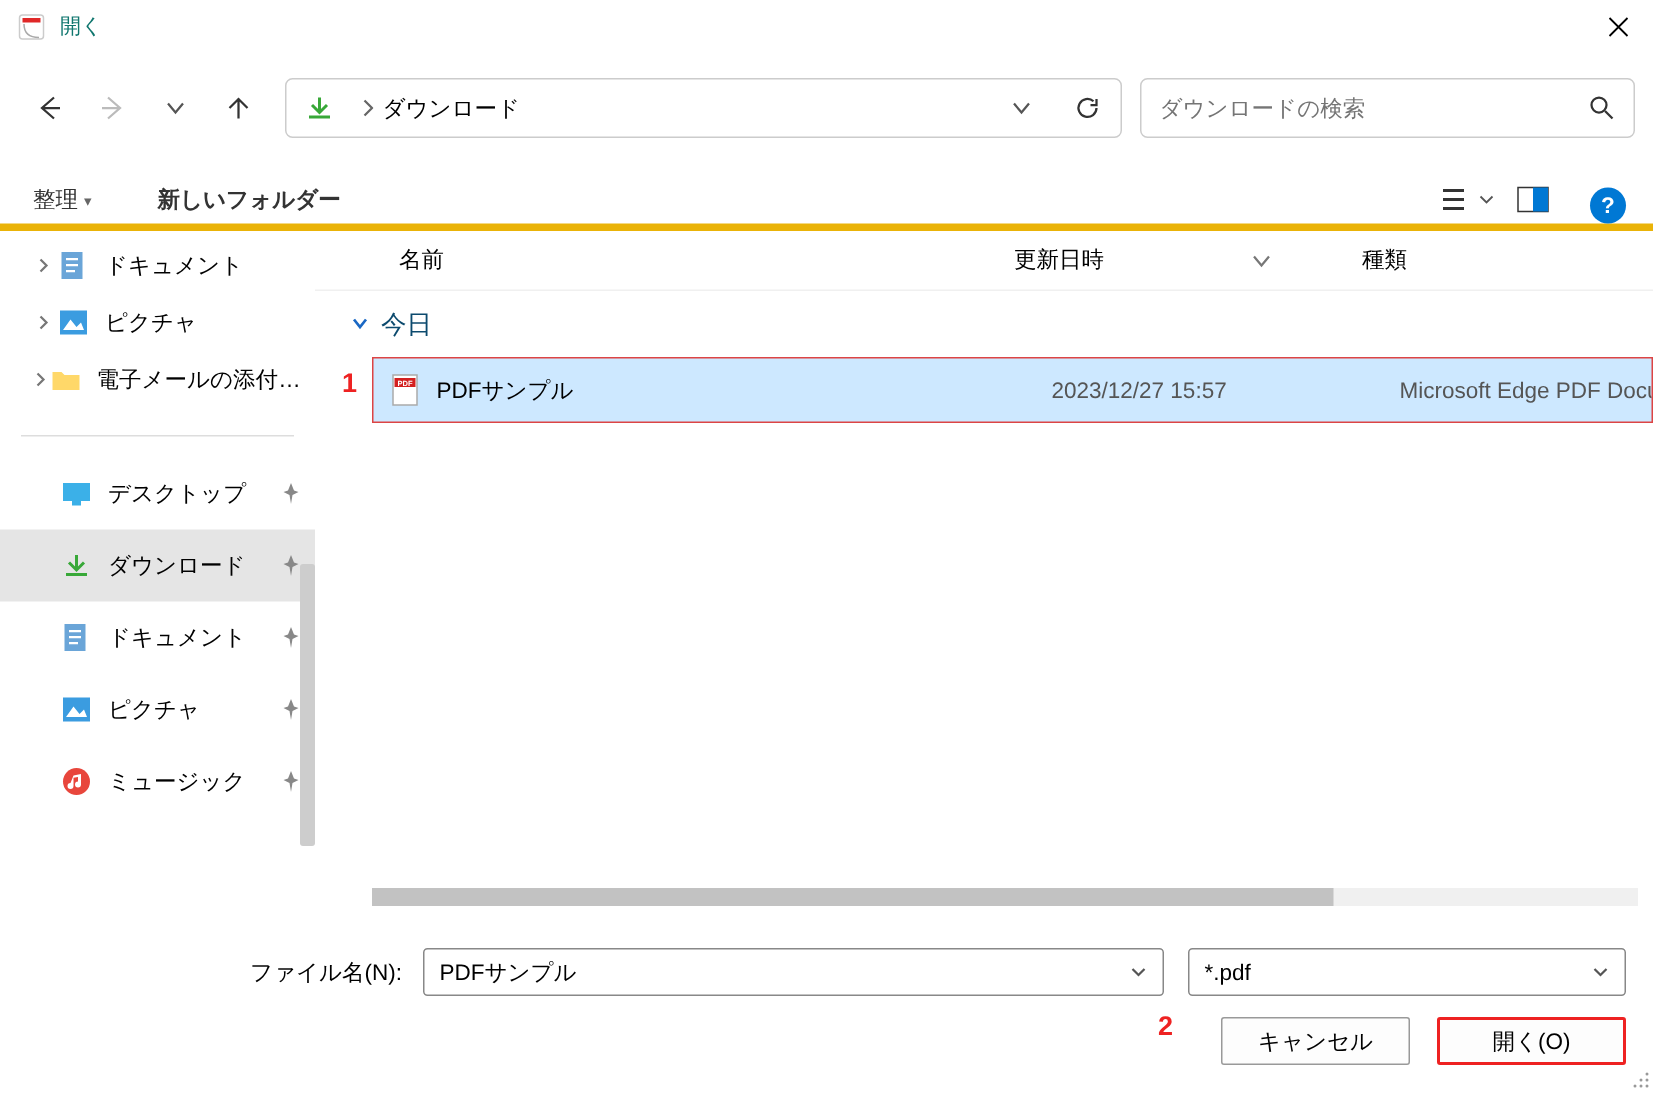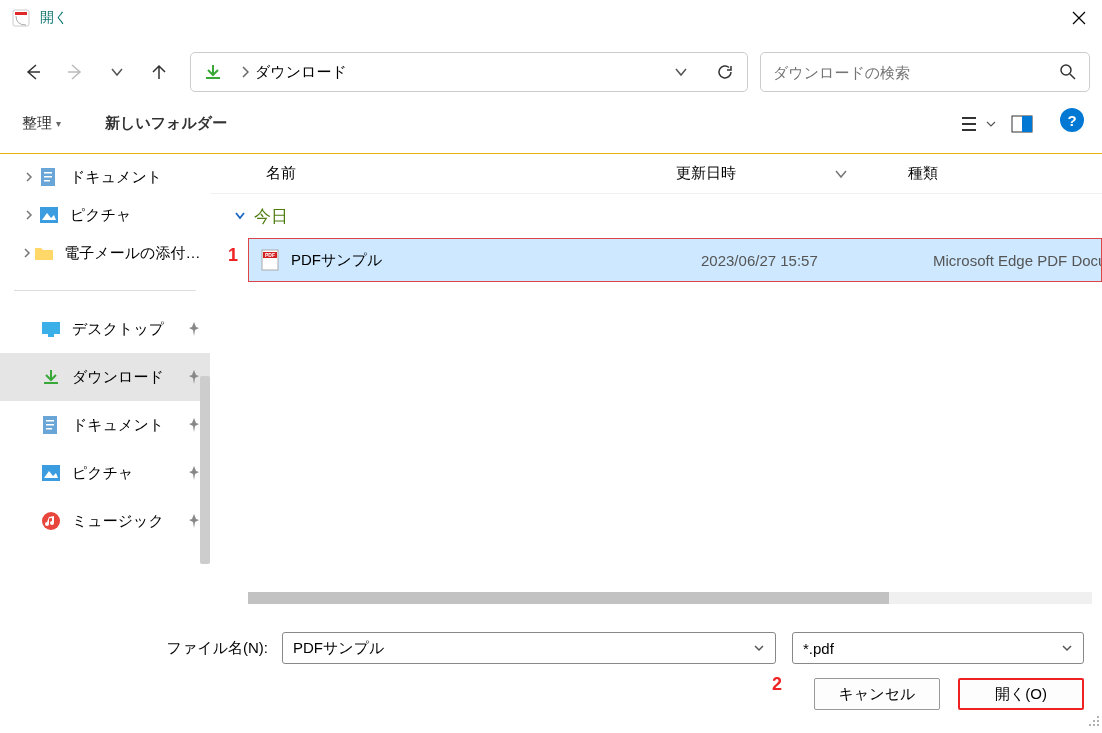--- a/index.html
+++ b/index.html
@@ -22,21 +22,21 @@
     .addr-box .sep { color: #666; margin: 0 6px; display: flex; align-items: center; }
     .addr-box .crumb { font-size: 15px; }
     .addr-box .spacer { flex: 1; }
     .addr-btn { width: 44px; height: 38px; display: flex; align-items: center; justify-content: center; cursor: pointer; }
 
     .search-box { flex: 1; height: 40px; margin-left: 12px; border: 1px solid #ccc; border-radius: 5px; display: flex; align-items: center; padding: 0 12px; }
     .search-box input { flex: 1; border: none; outline: none; font-size: 15px; background: transparent; }
     .search-box .search-btn { cursor: pointer; display: flex; }
 
     
-    .cmd-bar { height: 46px; display: flex; align-items: flex-start; padding: 0 18px; border-bottom: 1px solid #eab308; }
+    .cmd-bar { height: 46px; display: flex; align-items: flex-end; padding: 0 18px; border-bottom: 5px solid #eab308; }
     .cmd-btn { display: flex; align-items: center; cursor: pointer; font-size: 15px; color: #333; padding: 6px 4px; }
     .cmd-btn .drop { margin-left: 4px; font-size: 10px; color: #666; }
     .cmd-btn + .cmd-btn { margin-left: 36px; font-weight: bold; }
     .cmd-spacer { flex: 1; }
     .view-btn { width: 40px; height: 32px; display: flex; align-items: center; justify-content: center; cursor: pointer; margin-left: 4px; }
     .help-btn { width: 24px; height: 24px; border-radius: 50%; background: #0078d4; color: #fff; display: flex; align-items: center; justify-content: center; font-size: 15px; font-weight: bold; cursor: pointer; margin-left: 18px; }
 
     
     .main { display: flex; height: 450px; }
 
@@ -57,21 +57,21 @@
     .sidebar-scroll { position: absolute; right: 0; top: 222px; width: 10px; height: 188px; background: #cdcdcd; border-radius: 2px; }
 
     
     .file-area { flex: 1; position: relative; overflow: hidden; }
     .columns { height: 40px; display: flex; align-items: center; border-bottom: 1px solid #f0f0f0; }
     .col-name { flex: 0 0 466px; padding-left: 56px; font-size: 15px; display: flex; align-items: center; }
     .col-date { flex: 0 0 216px; font-size: 15px; display: flex; align-items: center; }
     .col-type { flex: 1; font-size: 15px; padding-left: 16px; }
     .col-sort { margin-left: auto; margin-right: 44px; color: #777; display: flex; }
 
-    .group-header { height: 44px; display: flex; align-items: center; padding-left: 24px; color: #4d7c0f; font-size: 17px; cursor: pointer; }
+    .group-header { height: 44px; display: flex; align-items: center; padding-left: 24px; color: #0c4a6e; font-size: 17px; cursor: pointer; }
     .group-header .gexp { margin-right: 8px; display: flex; }
 
     .file-row { height: 44px; display: flex; align-items: center; cursor: pointer; position: relative; }
     .file-row.selected { background: #cde8ff; border: 1px solid #d44; margin-left: 38px; }
     .file-row .ficon { width: 22px; height: 22px; margin: 0 10px 0 10px; display: flex; align-items: center; justify-content: center; }
     .file-row .fname { flex: 0 0 410px; font-size: 15px; }
     .file-row .fdate { flex: 0 0 216px; font-size: 15px; color: #555; }
     .file-row .ftype { flex: 1; font-size: 15px; color: #555; white-space: nowrap; overflow: hidden; padding-left: 16px; }
 
     .annot { position: absolute; color: #e22; font-weight: bold; font-size: 18px; z-index: 5; }
@@ -358,21 +358,21 @@
 
     <div class="file-row selected">
       <span class="ficon">
         <svg width="20" height="22" viewBox="0 0 20 22">
             <rect x="2" y="1" width="16" height="20" fill="#fff" stroke="#aaa"></rect>
             <rect x="3" y="3" width="14" height="6" fill="#d32020"></rect>
             <text x="10" y="8" text-anchor="middle" fill="#fff" font-size="5" font-weight="bold">PDF</text>
           </svg>
       </span>
       <span class="fname">PDFサンプル</span>
-      <span class="fdate">2023/06/27 15:57</span>
+      <span class="fdate">2023/12/27 15:57</span>
       <span class="ftype">Microsoft Edge PDF Document</span>
     </div>
 
     <div class="hscroll-track">
       <div class="hscroll-thumb"></div>
     </div>
   </div>
 </div>
 
 <div class="bottom">

